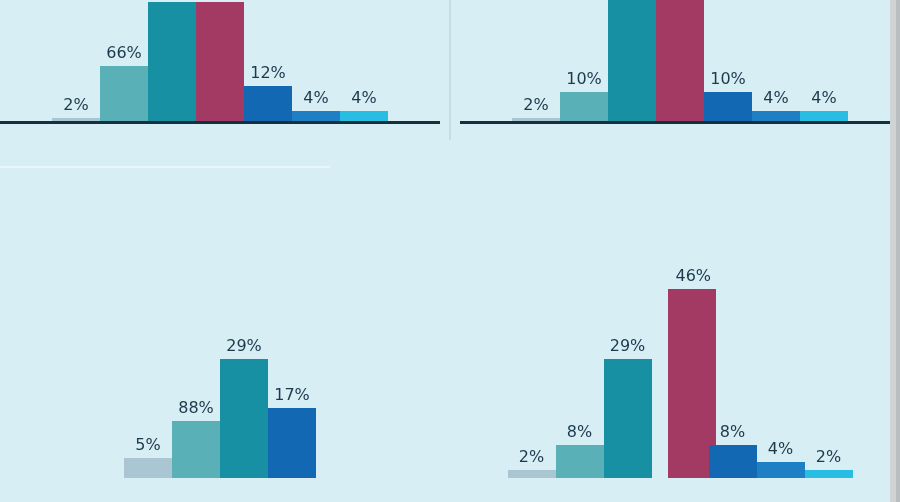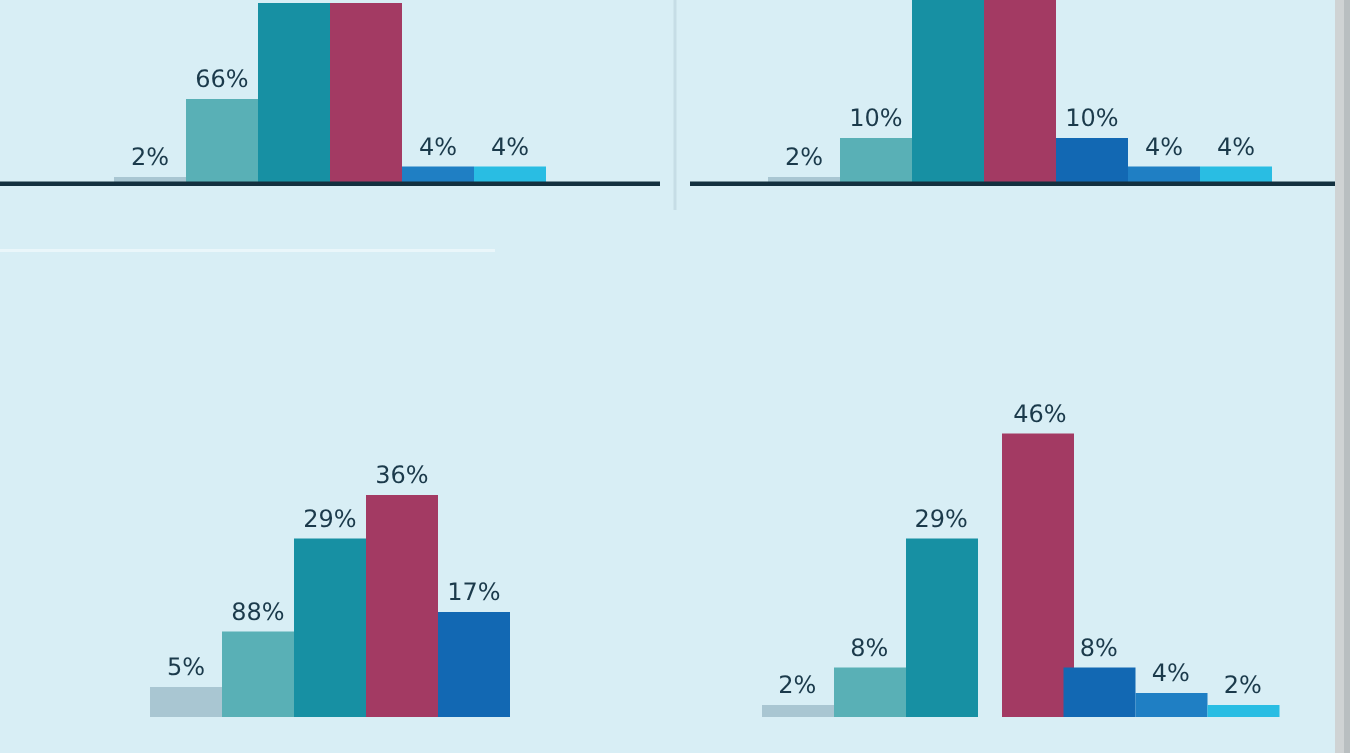--- a/index.html
+++ b/index.html
@@ -104,20 +104,24 @@
           <div class="bar" style="width: 48px; height: 57.6px; background: rgb(89, 176, 182); margin-bottom: 16px;"></div>
           <div class="barlabel" style="bottom: 77.6px;">66%</div>
         </div>
         <div class="barwrap" style="width: 48px;">
           <div class="bar" style="width: 48px; height: 121.6px; background: rgb(23, 144, 163); margin-bottom: 16px;"></div>
         </div>
         <div class="barwrap" style="width: 48px;">
           <div class="bar" style="width: 48px; height: 121.6px; background: rgb(163, 58, 99); margin-bottom: 16px;"></div>
         </div>
         <div class="barwrap" style="width: 48px;">
+          <div class="bar" style="width: 48px; height: 38.4px; background: rgb(18, 104, 179); margin-bottom: 16px;"></div>
+          <div class="barlabel" style="bottom: 58.4px;">12%</div>
+        </div>
+        <div class="barwrap" style="width: 48px;">
           <div class="bar" style="width: 48px; height: 12.8px; background: rgb(31, 127, 196); margin-bottom: 16px;"></div>
           <div class="barlabel" style="bottom: 32.8px;">4%</div>
         </div>
         <div class="barwrap" style="width: 48px;">
           <div class="bar" style="width: 48px; height: 12.8px; background: rgb(41, 189, 227); margin-bottom: 16px;"></div>
           <div class="barlabel" style="bottom: 32.8px;">4%</div>
         </div>
       </div>
     <div class="axis" style="bottom:16px;"></div>
   </div>
@@ -169,24 +173,20 @@
         </div>
         <div class="barwrap" style="width: 48px;">
           <div class="bar" style="width: 48px; height: 57.4px; background: rgb(89, 176, 182); margin-bottom: 0px;"></div>
           <div class="barlabel" style="bottom: 61.4px;">88%</div>
         </div>
         <div class="barwrap" style="width: 48px;">
           <div class="bar" style="width: 48px; height: 118.9px; background: rgb(23, 144, 163); margin-bottom: 0px;"></div>
           <div class="barlabel" style="bottom: 122.9px;">29%</div>
         </div>
         <div class="barwrap" style="width: 48px;">
-          <div class="bar" style="width: 48px; height: 147.6px; background: rgb(163, 58, 99); margin-bottom: 0px;"></div>
-          <div class="barlabel" style="bottom: 151.6px;">36%</div>
-        </div>
-        <div class="barwrap" style="width: 48px;">
           <div class="bar" style="width: 48px; height: 69.7px; background: rgb(18, 104, 179); margin-bottom: 0px;"></div>
           <div class="barlabel" style="bottom: 73.7px;">17%</div>
         </div>
       </div>
   </div>
 </div>
 
 <div class="panel" id="panel-bottom-right">
   <div class="plot" style="height:282px;margin-top:18px;">
     <div class="bars" id="bars-bottom-right">

